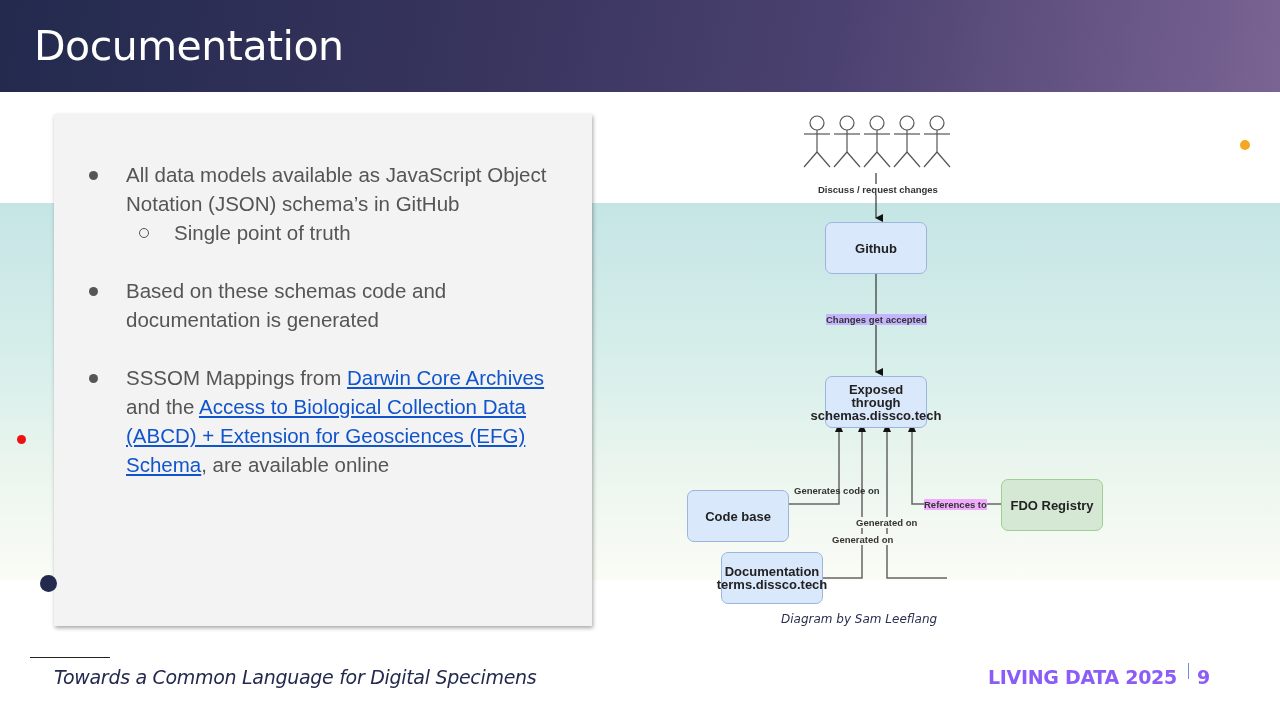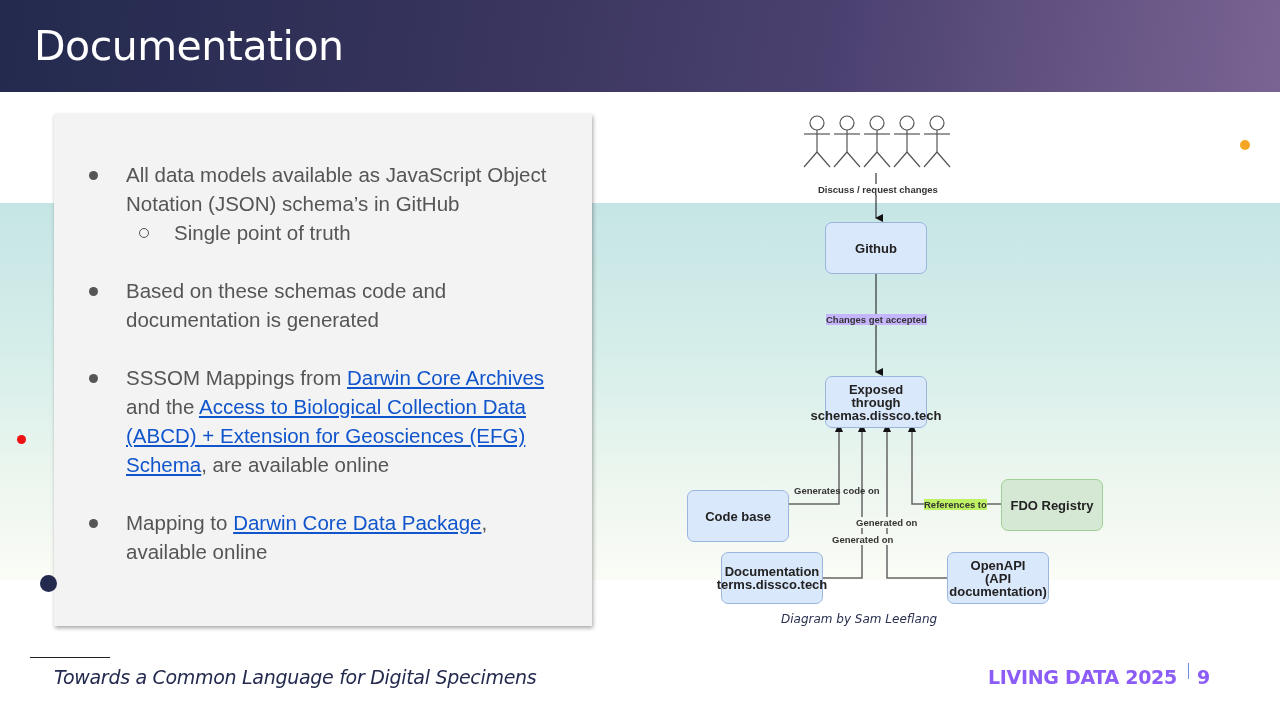--- a/index.html
+++ b/index.html
@@ -102,24 +102,20 @@
     <div class="b1">
       <span class="dot"></span>
       <span>Based on these schemas code and documentation is generated</span>
     </div>
     <div class="gap"></div>
     <div class="b1">
       <span class="dot"></span>
       <span>SSSOM Mappings from </span><a class="link">Darwin Core Archives</a><span> and the </span><a class="link">Access to Biological Collection Data (ABCD) + Extension for Geosciences (EFG) Schema</a><span>, are available online</span>
     </div>
     <div class="gap"></div>
-    <div class="b1">
-      <span class="dot"></span>
-      <span>Mapping to </span><a class="link">Darwin Core Data Package</a><span>, available online</span>
-    </div>
   </div>
 </div>
 
 <div class="deco deco-navy"></div>
 
 <div class="diagram">
   <svg width="440" height="500" style="position:absolute;left:0;top:0">
     <defs>
       <marker id="arr" markerWidth="8" markerHeight="8" refX="4" refY="7" orient="auto-start-reverse" markerUnits="userSpaceOnUse">
         <path d="M0,0 L8,0 L4,8 z" fill="#111"></path>
@@ -177,44 +173,40 @@
     <polyline points="267,468 207,468 207,319" fill="none" stroke="#666" stroke-width="1.5"></polyline>
     <path d="M203,322 L207,313 L211,322 z" fill="#111"></path>
 
     <polyline points="321,394 232,394 232,319" fill="none" stroke="#666" stroke-width="1.5"></polyline>
     <path d="M228,322 L232,313 L236,322 z" fill="#111"></path>
   </svg>
 
   <div class="elabel" style="left:138px;top:74px;background:#fff;">Discuss / request changes</div>
   <div class="elabel" style="left:146px;top:204px;background:#c4b5fd;">Changes get accepted</div>
   <div class="elabel" style="left:114px;top:375px;">Generates code on</div>
-  <div class="elabel" style="left:244px;top:389px;background:#bef264;">References to</div>
+  <div class="elabel" style="left:244px;top:389px;background:#f0abfc;">References to</div>
   <div class="elabel" style="left:176px;top:407px;background:#f3f8f0;">Generated on</div>
   <div class="elabel" style="left:152px;top:424px;background:#f6f9f2;">Generated on</div>
 
   <div class="dnode" style="left:145px;top:112px;width:102px;height:52px;">
     <span>Github</span>
   </div>
   <div class="dnode" style="left:145px;top:266px;width:102px;height:52px;flex-direction:column;">
     <span>Exposed through</span>
     <span>schemas.dissco.tech</span>
   </div>
   <div class="dnode" style="left:7px;top:380px;width:102px;height:52px;">
     <span>Code base</span>
   </div>
   <div class="dnode green" style="left:321px;top:369px;width:102px;height:52px;">
     <span>FDO Registry</span>
   </div>
   <div class="dnode" style="left:41px;top:442px;width:102px;height:52px;flex-direction:column;">
     <span>Documentation</span>
     <span>terms.dissco.tech</span>
-  </div>
-  <div class="dnode" style="left:267px;top:442px;width:102px;height:52px;flex-direction:column;">
-    <span>OpenAPI</span>
-    <span>(API documentation)</span>
   </div>
 </div>
 
 <div class="caption">Diagram by Sam Leeflang</div>
 
 <div class="footer-rule"></div>
 <div class="footer-left">Towards a Common Language for Digital Specimens</div>
 <div class="footer-right">
   <span>LIVING DATA 2025</span>
   <span class="footer-sep"></span>

